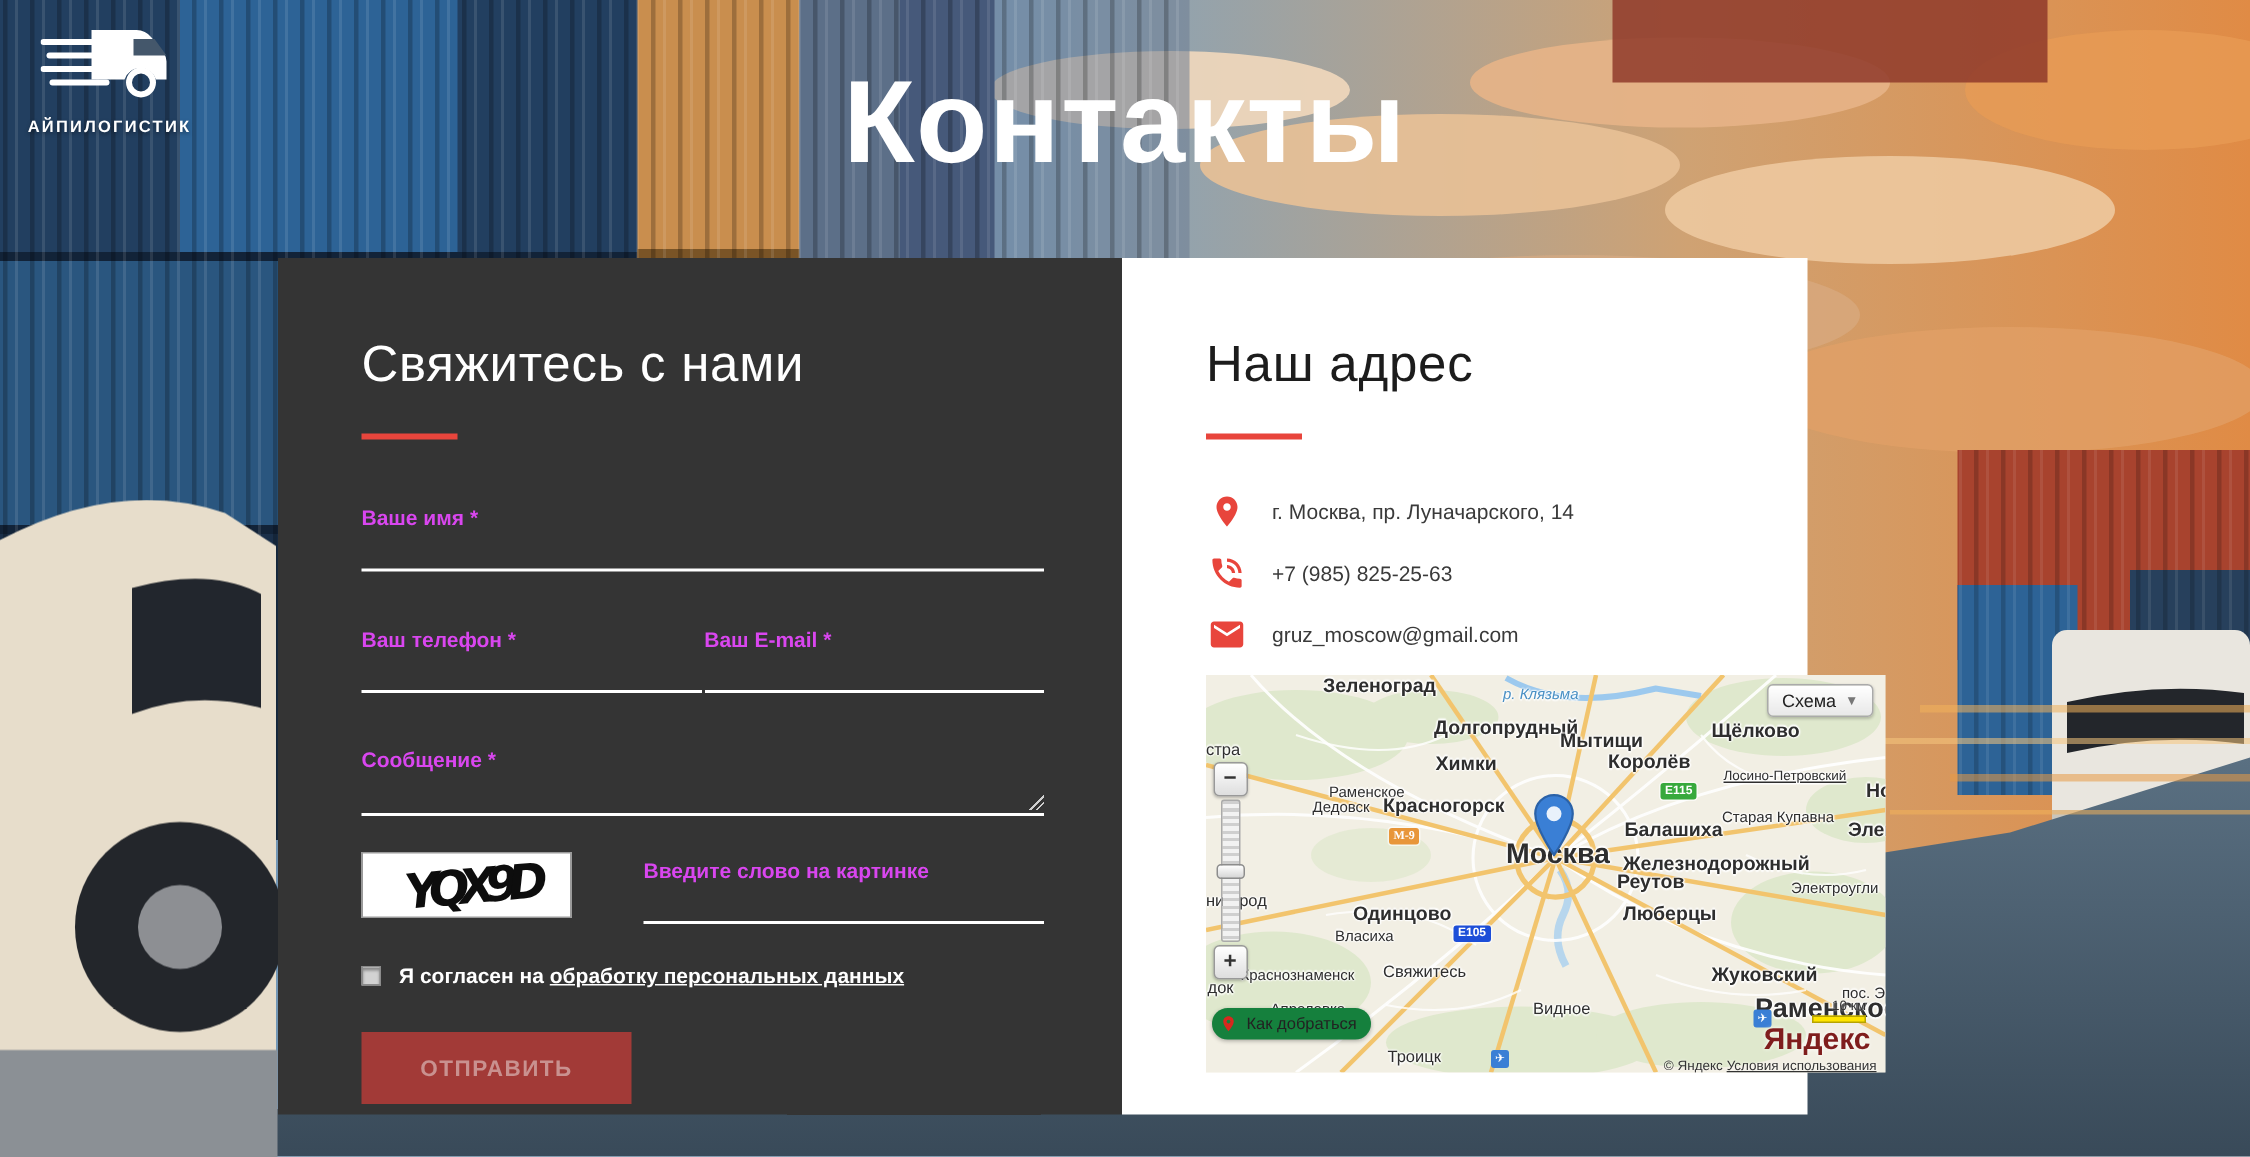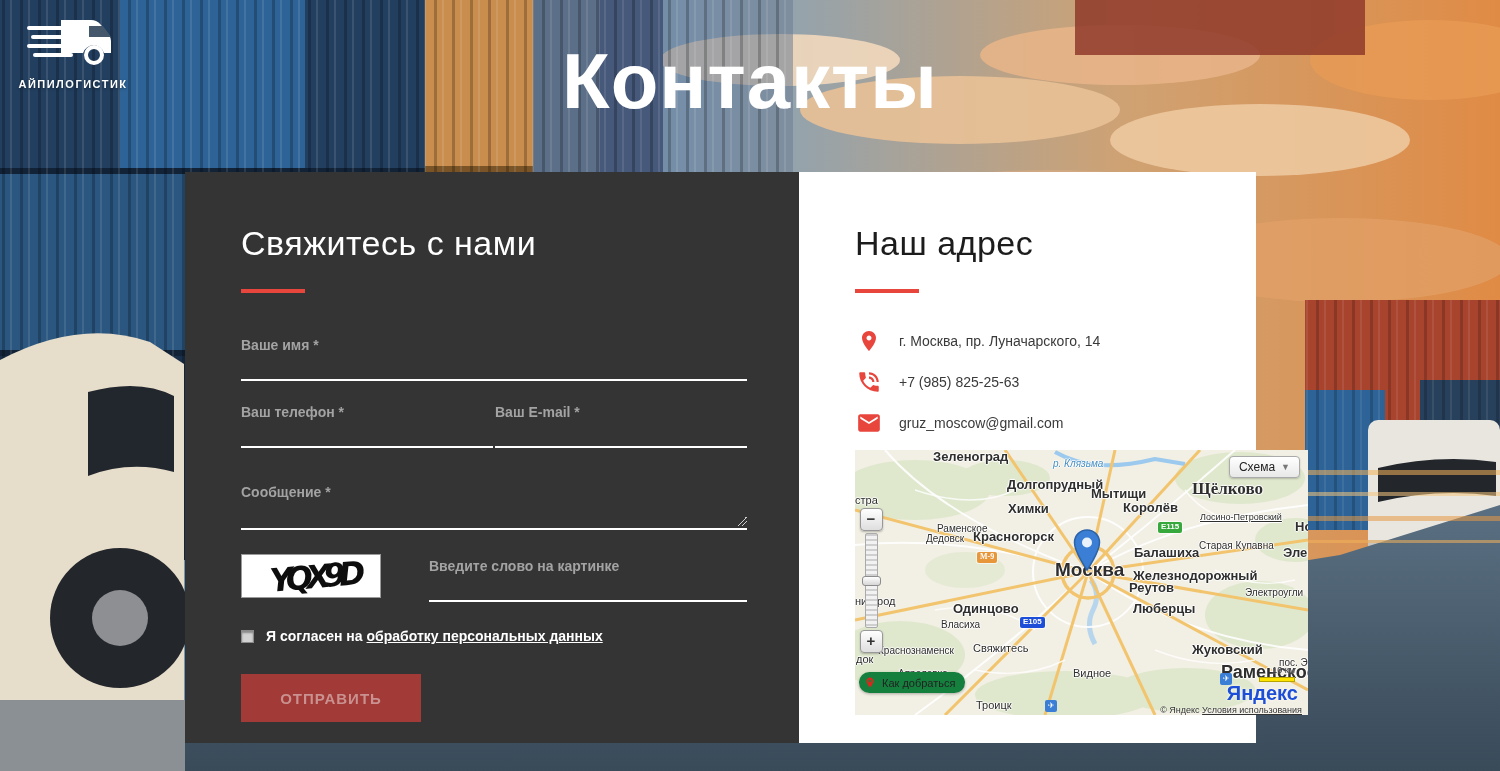--- a/index.html
+++ b/index.html
@@ -12,34 +12,34 @@
   
   .logo { position:absolute; left:18px; top:10px; z-index:5; width:110px; text-align:center; color:#fff; }
   .logo-text { display:block; margin-top:2px; font-size:11px; font-weight:bold; letter-spacing:1.5px; color:#fff; text-shadow:0 1px 3px rgba(0,0,0,.4); }
 
   
   .hero-title { position:absolute; left:0; right:0; top:36px; z-index:4; text-align:center;
     font-size:78px; font-weight:bold; color:#fff; letter-spacing:1px; }
 
   
   .panels { position:absolute; left:185px; top:172px; width:1128px; height:571px; z-index:6; display:flex; }
-  .form-panel { width:614px; height:100%; background:#343434; padding:52px 52px 0 56px; color:#fff; }
+  .form-panel { width:563px; height:100%; background:#343434; padding:52px 52px 0 56px; color:#fff; }
   .address-panel { width:457px; height:100%; background:#ffffff; padding:52px 56px 0 56px; color:#222; }
 
   h2.section-heading { font-size:34px; font-weight:400; letter-spacing:.5px; }
   .form-panel h2.section-heading { color:#fff; }
   .address-panel h2.section-heading { color:#1c1c1c; }
   .red-divider { width:64px; height:4px; background:#e8453c; margin-top:26px; }
 
   
   .field { display:flex; flex-direction:column; }
-  .field-label { font-size:14px; font-weight:bold; color:#a3a3a3; margin-bottom:8px; }
+  .field-label { font-size:14px; font-weight:bold; color:#d946ef; margin-bottom:8px; }
   .line-input { background:transparent; border:none; border-bottom:2px solid #fff; height:20px; color:#fff; font-size:15px; outline:none; width:100%; }
   .row-name { margin-top:44px; }
-  .row-two { margin-top:23px; display:flex; gap:2px; }
+  .row-two { margin-top:37px; display:flex; gap:2px; }
   .row-two .field { flex:1; }
   .row-message { margin-top:36px; position:relative; }
   .line-textarea { background:transparent; border:none; border-bottom:2px solid #fff; height:22px; color:#fff; font-size:15px; outline:none; resize:none; width:100%; overflow:hidden; }
   .resize-grip { position:absolute; right:0; bottom:4px; width:10px; height:10px;
     background:linear-gradient(135deg, transparent 0 50%, #cfcfcf 50% 57%, transparent 57% 72%, #cfcfcf 72% 79%, transparent 79%); }
   .row-captcha { margin-top:24px; display:flex; align-items:flex-start; gap:48px; }
   .captcha-box { width:140px; height:44px; background:#fff; border:1px solid #9a9a9a; display:flex; align-items:center; justify-content:center; }
   .captcha-field { flex:1; padding-top:4px; }
   .row-consent { margin-top:26px; display:flex; align-items:center; gap:12px; font-size:14px; font-weight:bold; color:#fff; }
   .consent-checkbox { appearance:none; -webkit-appearance:none; width:13px; height:13px; background:#d2d2d2; border:1px solid #8b8b8b; box-shadow:inset 0 2px 2px rgba(0,0,0,.35); cursor:pointer; }
@@ -68,21 +68,21 @@
 
   .zoom-control { position:absolute; left:4px; top:58px; z-index:4; width:24px; display:flex; flex-direction:column; align-items:center; }
   .zoom-btn { width:23px; height:23px; background:linear-gradient(#ffffff,#dedede); border:1px solid #999; border-radius:4px; font-size:15px; font-weight:bold; color:#333; line-height:20px; text-align:center; cursor:pointer; box-shadow:0 1px 2px rgba(0,0,0,.25); }
   .zoom-track { width:13px; height:95px; margin:2px 0; background:repeating-linear-gradient(to bottom,#cfcfcf 0 2px,#f2f2f2 2px 5px); border:1px solid #aaa; border-radius:2px; position:relative; }
   .zoom-handle { position:absolute; left:-4px; top:42px; width:19px; height:10px; background:linear-gradient(#fff,#d6d6d6); border:1px solid #8d8d8d; border-radius:3px; cursor:pointer; }
 
   .directions-badge { position:absolute; left:4px; bottom:22px; z-index:4; background:#15803d; border-radius:12px; padding:3px 10px 3px 5px; display:flex; align-items:center; gap:6px; font-size:11px; color:#222; box-shadow:0 1px 3px rgba(0,0,0,.3); cursor:pointer; }
 
   .scale-bar { position:absolute; right:13px; bottom:33px; z-index:3; width:36px; height:5px; background:#ffe400; border:1px solid #b7a400; }
   .scale-label { position:absolute; right:13px; bottom:40px; z-index:3; font-size:9px; color:#333; text-shadow:0 0 2px #fff; }
-  .map-brand { position:absolute; right:10px; bottom:10px; z-index:4; font-size:20px; font-weight:bold; color:#1d4ed8; text-shadow:0 0 3px #fff; cursor:pointer;text-align:right; }
+  .map-brand { position:absolute; right:10px; bottom:10px; z-index:4; font-size:20px; font-weight:bold; color:#7f1d1d; text-shadow:0 0 3px #fff; cursor:pointer;text-align:right; }
   .map-copy { position:absolute; right:6px; bottom:0px; z-index:4; font-size:9px; color:#333; text-shadow:0 0 2px #fff; white-space:nowrap; }
   .map-copy a { color:#333; cursor:pointer; }
 </style>
 </head>
 <body>
 
 <div class="stage">
 
   <svg class="bg" width="1500" height="771" viewBox="0 0 1500 771" preserveAspectRatio="none">
     <defs>
@@ -313,21 +313,21 @@
             <path d="M120,220 Q170,230 210,210"></path>
               <path d="M360,120 Q400,140 440,130"></path>
           </g>
         </svg>
 
         <div id="map-labels">
             <span class="map-label bold" style="left: 78px; top: 0px; font-size: 13px;">Зеленоград</span>
             <span class="map-label" style="left: 198px; top: 9px; font-size: 10px; color: rgb(74, 144, 196); font-style: italic;">р. Клязьма</span>
             <span class="map-label bold" style="left: 152px; top: 28px; font-size: 13px;">Долгопрудный</span>
             <span class="map-label bold" style="left: 236px; top: 37px; font-size: 13px;">Мытищи</span>
-            <span class="map-label bold" style="left: 337px; top: 30px; font-size: 17px; font-family: Liberation Serif, serif;">Щёлково</span>
+            <span class="map-label bold" style="left: 337px; top: 30px; font-size: 13px;">Щёлково</span>
             <span class="map-label bold" style="left: 153px; top: 52px; font-size: 13px;">Химки</span>
             <span class="map-label bold" style="left: 268px; top: 51px; font-size: 13px;">Королёв</span>
             <span class="map-label" style="left: 345px; top: 63px; font-size: 9px; text-decoration: underline;">Лосино-Петровский</span>
             <span class="map-label bold" style="left: 440px; top: 70px; font-size: 13px;">Но</span>
             <span class="map-label" style="left: 0px; top: 45px; font-size: 11px;">стра</span>
             <span class="map-label" style="left: 82px; top: 74px; font-size: 10px;">Раменское</span>
             <span class="map-label" style="left: 71px; top: 84px; font-size: 10px;">Дедовск</span>
             <span class="map-label bold" style="left: 118px; top: 80px; font-size: 13px;">Красногорск</span>
             <span class="map-label" style="left: 344px; top: 91px; font-size: 10px;">Старая Купавна</span>
             <span class="map-label bold" style="left: 428px; top: 96px; font-size: 13px;">Элект</span>

